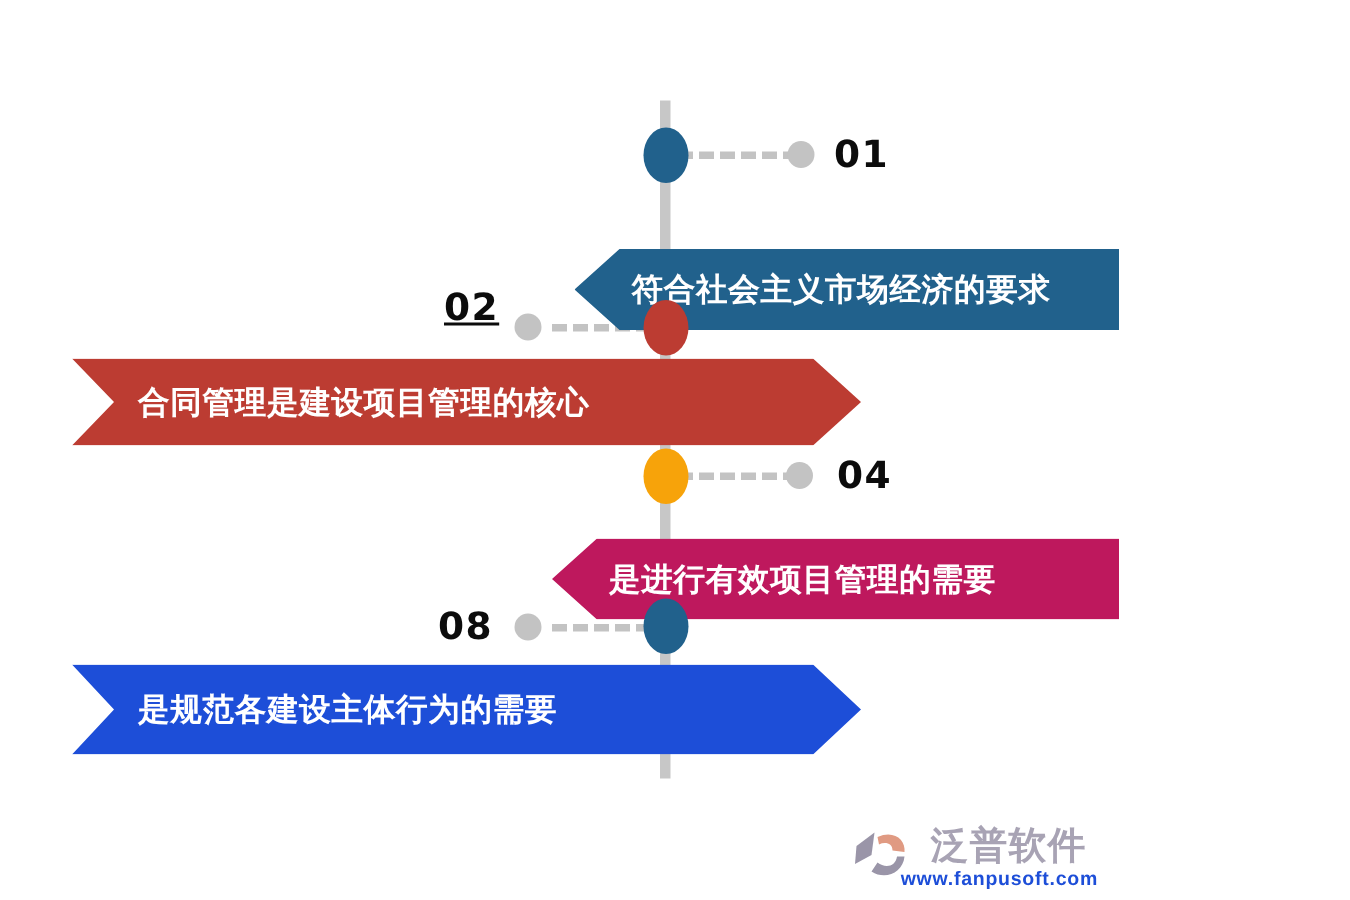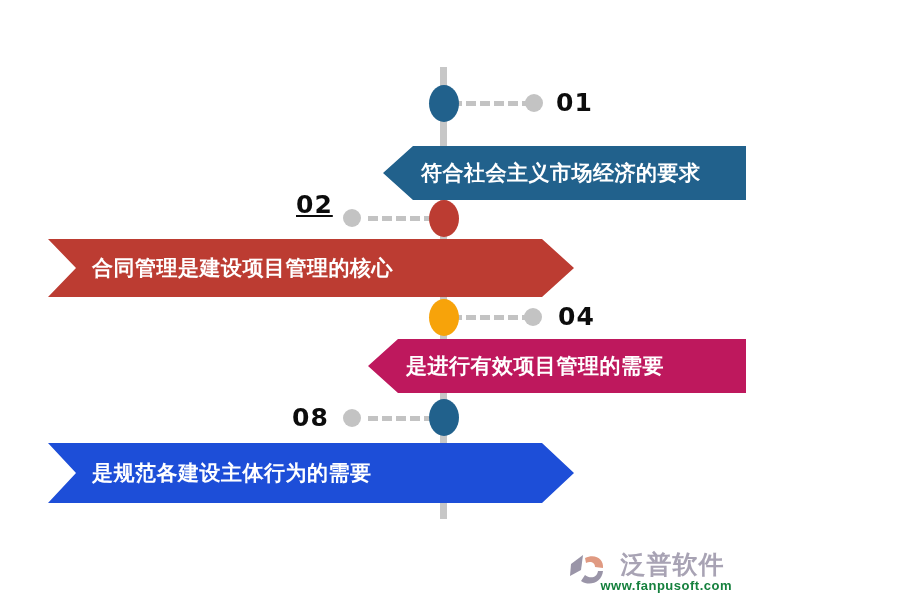--- a/index.html
+++ b/index.html
@@ -47,20 +47,21 @@
   .s3{left:558px;top:302px;}
   .s4{left:292px;top:403px;}
   .banner{
     position:absolute;display:flex;align-items:center;
     color:#ffffff;font-size:21px;font-weight:bold;
     letter-spacing:0.5px;z-index:3;
   }
   .banner.right{  
     clip-path:polygon(0 50%, 30px 0, 100% 0, calc(100% - 28px) 50%, 100% 100%, 30px 100%);
     padding-left:38px;
+    margin-top:20px;
   }
   .banner.left{   
     clip-path:polygon(0 0, 28px 50%, 0 100%, calc(100% - 32px) 100%, 100% 50%, calc(100% - 32px) 0);
     padding-left:44px;
     text-align:right;
   }
   .b1{left:383px;top:146px;width:474px;height:54px;}
   .b2{left:48px; top:239px;width:482px;height:58px;}
   .b3{left:368px;top:339px;width:479px;height:54px;}
   .b4{left:48px; top:443px;width:482px;height:60px;}
@@ -113,17 +114,17 @@
   </div>
 
   <div class="watermark">
     <svg class="logo-icon" viewBox="0 0 36 40" xmlns="http://www.w3.org/2000/svg">
       <path d="M1 12 L13 3 L11 18 L0 24 Z" fill="#9a95a8"></path>
       <path d="M15 6 C26 1 34 8 33 16 L25 15 C25 10 20 9 16 11 Z" fill="#e09a82"></path>
       <path d="M33 19 C32 30 20 35 11 29 L15 23 C20 27 27 26 28 19 Z" fill="#9a95a8"></path>
     </svg>
     <div class="wm-text">
       <span class="wm-brand" style="color: rgb(168, 163, 180);">泛普软件</span>
-      <span class="wm-url" style="color: #15803d;">www.fanpusoft.com</span>
+      <span class="wm-url" style="color: #1d4ed8;">www.fanpusoft.com</span>
     </div>
   </div>
 
 </div>
 
 </body></html>

